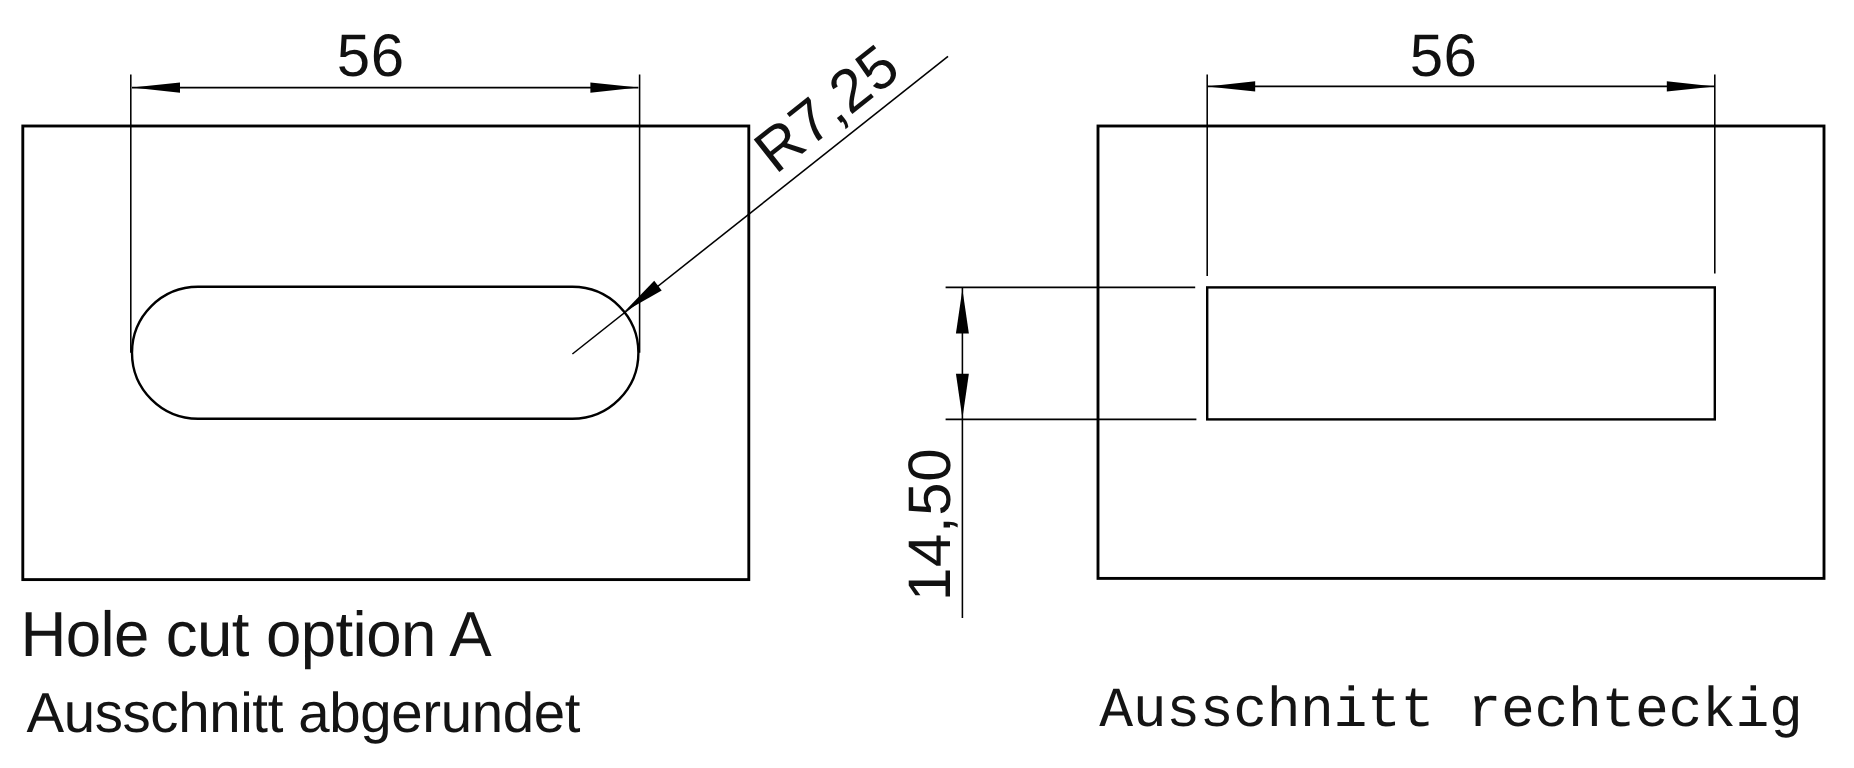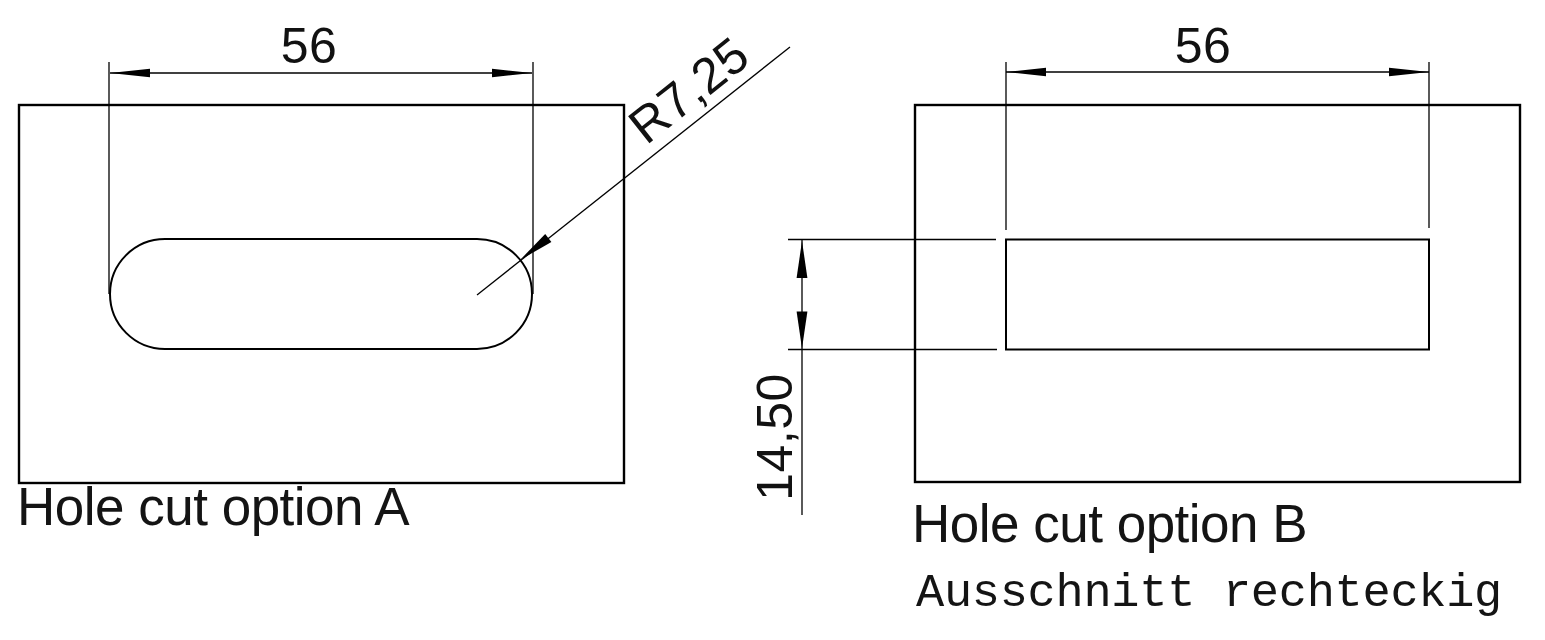--- a/index.html
+++ b/index.html
@@ -77,18 +77,18 @@
 
       <line class="extline2" x1="788" y1="239.5" x2="996" y2="239.5"></line>
       <line class="extline2" x1="788" y1="349.5" x2="997" y2="349.5"></line>
       <line class="dimline" x1="802" y1="239.5" x2="802" y2="515"></line>
       <polygon class="arrow" points="802,241 796.6,278 807.4,278"></polygon>
       <polygon class="arrow" points="802,348.5 796.6,311.5 807.4,311.5"></polygon>
       <text class="dim-text" transform="translate(792,437) rotate(-90)" x="0" y="0" text-anchor="middle">14,50</text>
     </g>
   </svg>
 
-  <div class="label label-title" style="left:17px; top:480px;">Hole cut option A</div>
+  <div class="label label-title" style="left:17px; top:503px;">Hole cut option A</div>
+  <div class="label label-sub" style="left:22px; top:570px;">Ausschnitt abgerundet</div>
 
-  <div class="label label-title" style="left:912px; top:497px;">Hole cut option B</div>
   <div class="label label-sub" style="left:916px; top:570px;font-family:Liberation Mono, monospace;">Ausschnitt rechteckig</div>
 
 </div>
 
 </body></html>

